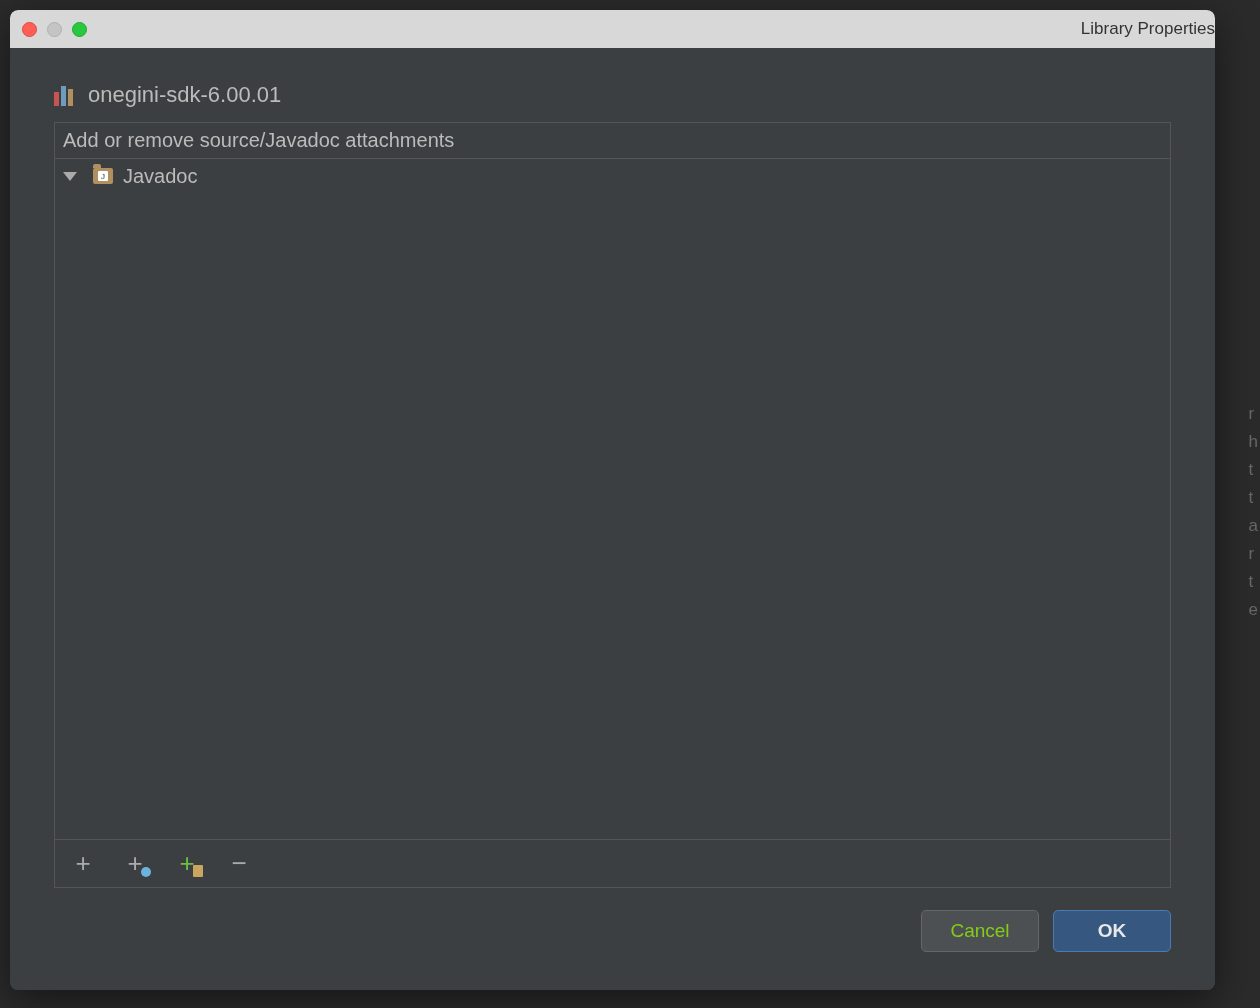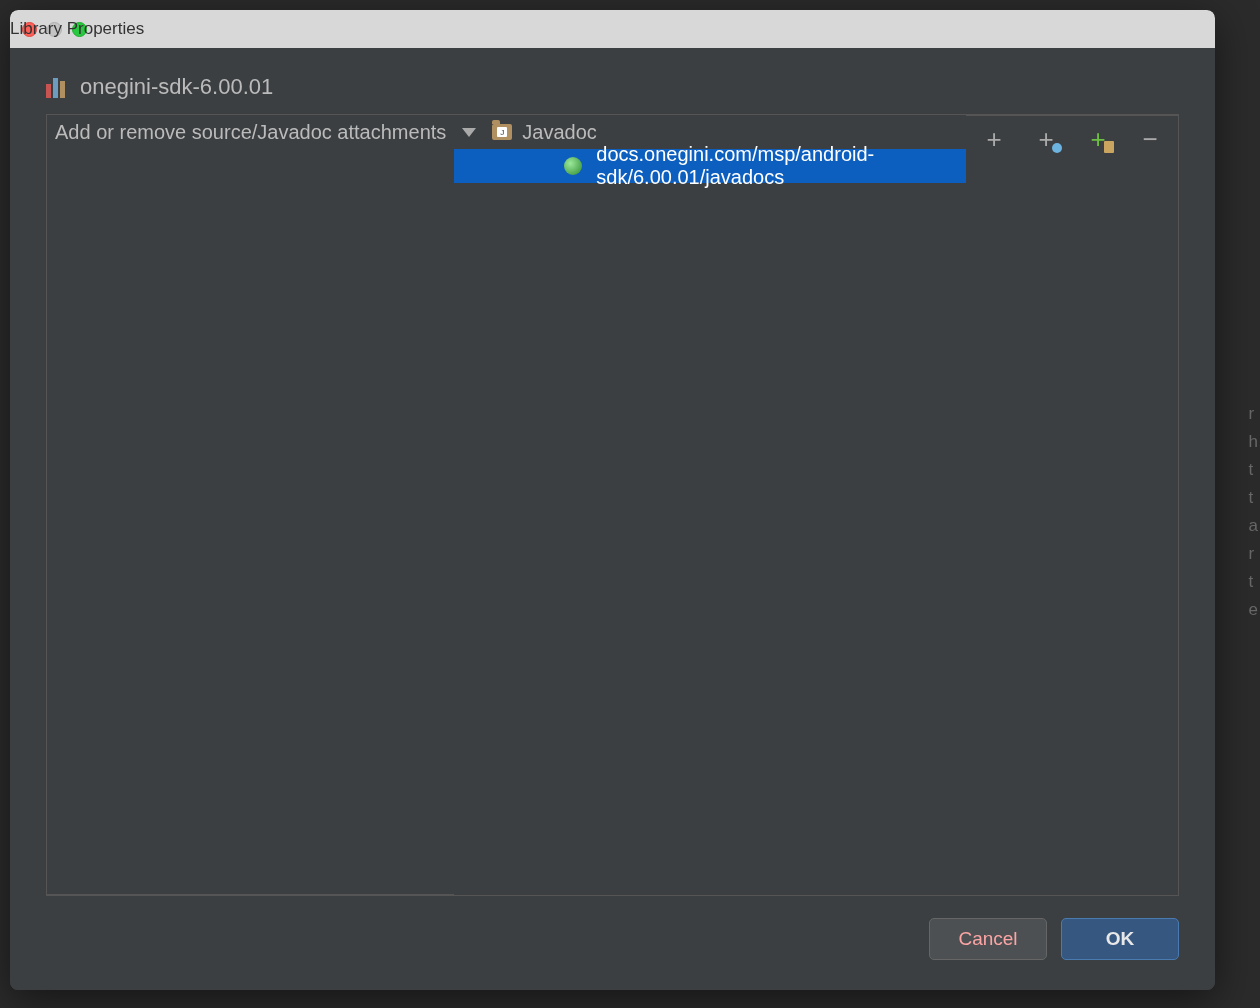--- a/index.html
+++ b/index.html
@@ -53,33 +53,33 @@
     }
     
     .tl-red { background: #ff5f57; border: 1px solid #e14640; }
     .tl-yellow { background: #c4c4c4; border: 1px solid #b0b0b0; }
     .tl-green { background: #28c940; border: 1px solid #1dad2b; }
     
     .window-title {
       position: absolute;
       left: 0;
       right: 0;
-      text-align: left;
+      text-align: right;
       font-size: 17px;
       color: #333;
       font-weight: 400;
       pointer-events: none;
     }
     
     .content {
       flex: 1;
       display: flex;
       flex-direction: column;
       background: #3c3f41;
-      padding: 8px;
+      padding: 16px;
       justify-content: flex-end;
     }
     
     .library-header {
       display: flex;
       align-items: center;
       gap: 12px;
       padding: 18px 28px 14px 28px;
     }
     
@@ -102,21 +102,21 @@
     .library-name {
       font-size: 22px;
       color: #bbbbbb;
     }
     
     .panel {
       margin: 0 28px;
       border: 1px solid #555;
       flex: 1;
       display: flex;
-      flex-direction: row;
+      flex-direction: column;
       background: #3c3f41;
     }
     
     .panel-header {
       padding: 6px 8px;
       font-size: 20px;
       color: #bbbbbb;
       border-bottom: 1px solid #555;
       background: #3c3f41;
     }
@@ -278,21 +278,21 @@
       gap: 14px;
     }
     
     .btn {
       min-width: 118px;
       height: 42px;
       border-radius: 5px;
       font-size: 19px;
       border: 1px solid #666;
       background: #4c5052;
-      color: #fca5a5;
+      color: #84cc16;
       cursor: pointer;
       display: flex;
       align-items: center;
       justify-content: center;
     }
     
     .btn-primary {
       background: #365880;
       border-color: #4a7bb0;
       color: #e8e8e8;
@@ -338,24 +338,20 @@
     <div class="panel">
       <div class="panel-header">Add or remove source/Javadoc attachments</div>
 
       <div class="tree-area">
         <div class="tree-node parent">
           <div class="disclosure-triangle"></div>
           <div class="folder-icon">
             <div class="folder-badge">J</div>
           </div>
           <span>Javadoc</span>
-        </div>
-        <div class="tree-node child">
-          <div class="globe-icon"></div>
-          <span>docs.onegini.com/msp/android-sdk/6.00.01/javadocs</span>
         </div>
       </div>
 
       <div class="panel-toolbar">
         <div class="tool-btn plus-icon"></div>
         <div class="tool-btn plus-globe"></div>
         <div class="tool-btn plus-file"></div>
         <div class="tool-btn minus-icon"></div>
       </div>
     </div>

